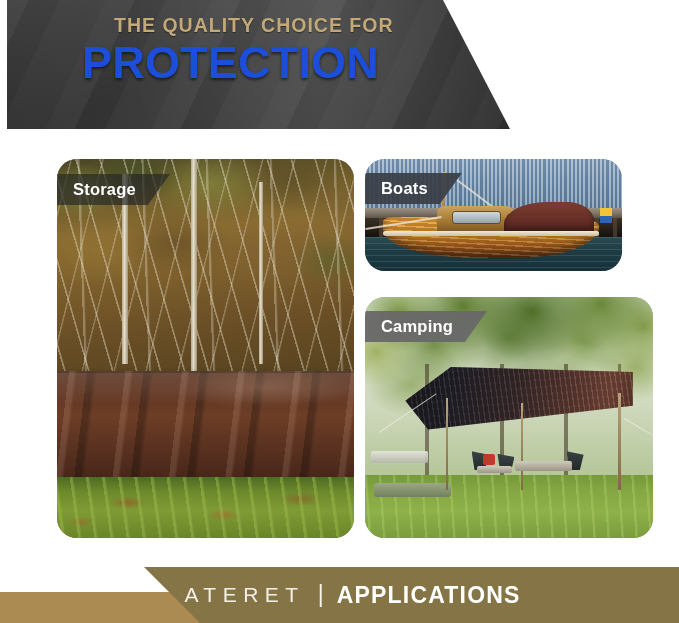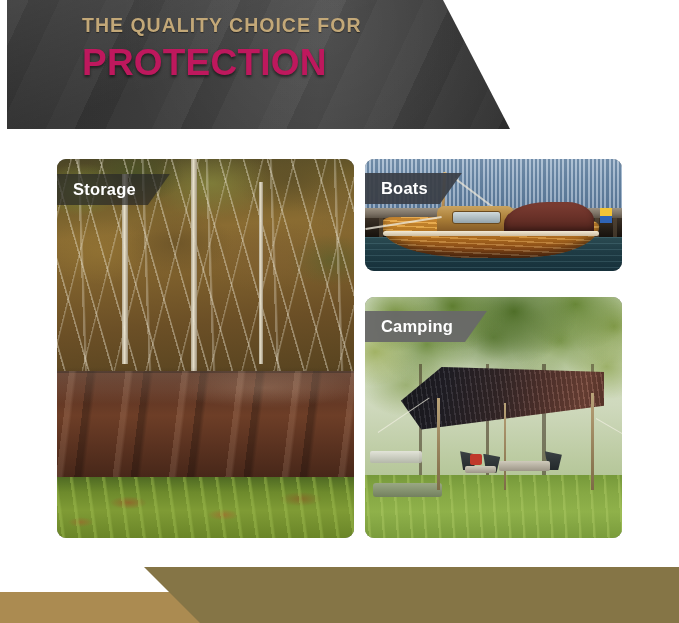--- a/index.html
+++ b/index.html
@@ -32,37 +32,38 @@
   .header-left-edge{
     position:absolute;left:0;top:0;width:7px;height:129px;background:#ffffff;
   }
   .header-text{
     position:absolute;left:82px;top:12px;width:400px;z-index:4;
   }
   .line-kicker{
     color:#c3a878;font-weight:bold;font-size:19.5px;letter-spacing:1.0px;
     line-height:26px;white-space:nowrap;
     text-shadow:0 1px 1px rgba(0,0,0,.45);
+    margin-left:32px;
   }
   .line-mid{
     color:#ffffff;font-weight:bold;font-size:26.5px;letter-spacing:0.3px;
     line-height:33px;white-space:nowrap;margin-top:1px;
     text-shadow:0 1px 2px rgba(0,0,0,.55);
   }
   .line-big{
-    color:#be185d;font-weight:bold;font-size:37px;letter-spacing:0.2px;
+    color:#1d4ed8;font-weight:bold;font-size:45px;letter-spacing:0.2px;
     line-height:52px;white-space:nowrap;margin-top:-1px;
     text-shadow:0 2px 3px rgba(0,0,0,.55);
   }
 
   
-  .panel{position:absolute;border-radius:9px;overflow:hidden;background:#777;}
+  .panel{position:absolute;border-radius:20px;overflow:hidden;background:#777;}
   #panel-storage{left:57px;top:159px;width:297px;height:379px;}
   #panel-boats{left:365px;top:159px;width:257px;height:112px;}
-  #panel-camping{left:365px;top:297px;width:257px;height:241px;}
+  #panel-camping{left:365px;top:297px;width:288px;height:241px;}
   .photo{position:absolute;inset:0;}
 
   
   .chip{
     position:absolute;left:0;height:31px;display:flex;align-items:center;
     padding:0 34px 0 16px;color:#fff;font-weight:bold;font-size:16.5px;
     letter-spacing:0.2px;z-index:9;white-space:nowrap;
     -webkit-clip-path:polygon(0 0,100% 0,calc(100% - 22px) 100%,0 100%);
     clip-path:polygon(0 0,100% 0,calc(100% - 22px) 100%,0 100%);
   }
@@ -333,14 +334,19 @@
       <div class="cp-table" style="left:39%;top:70%;width:12%;height:3%;"></div>
       <div class="cp-cooler" style="left:41%;top:65%;"></div>
     </div>
     <div class="chip" id="chip-camping">
       <span>Camping</span>
     </div>
   </div>
 
   <div class="footer-light"></div>
   <div class="footer-dark"></div>
+  <div class="footer-text">
+    <span class="ft-brand">ATERET</span>
+    <span class="ft-sep">|</span>
+    <span class="ft-word">APPLICATIONS</span>
+  </div>
 
 </div>
 
 </body></html>

